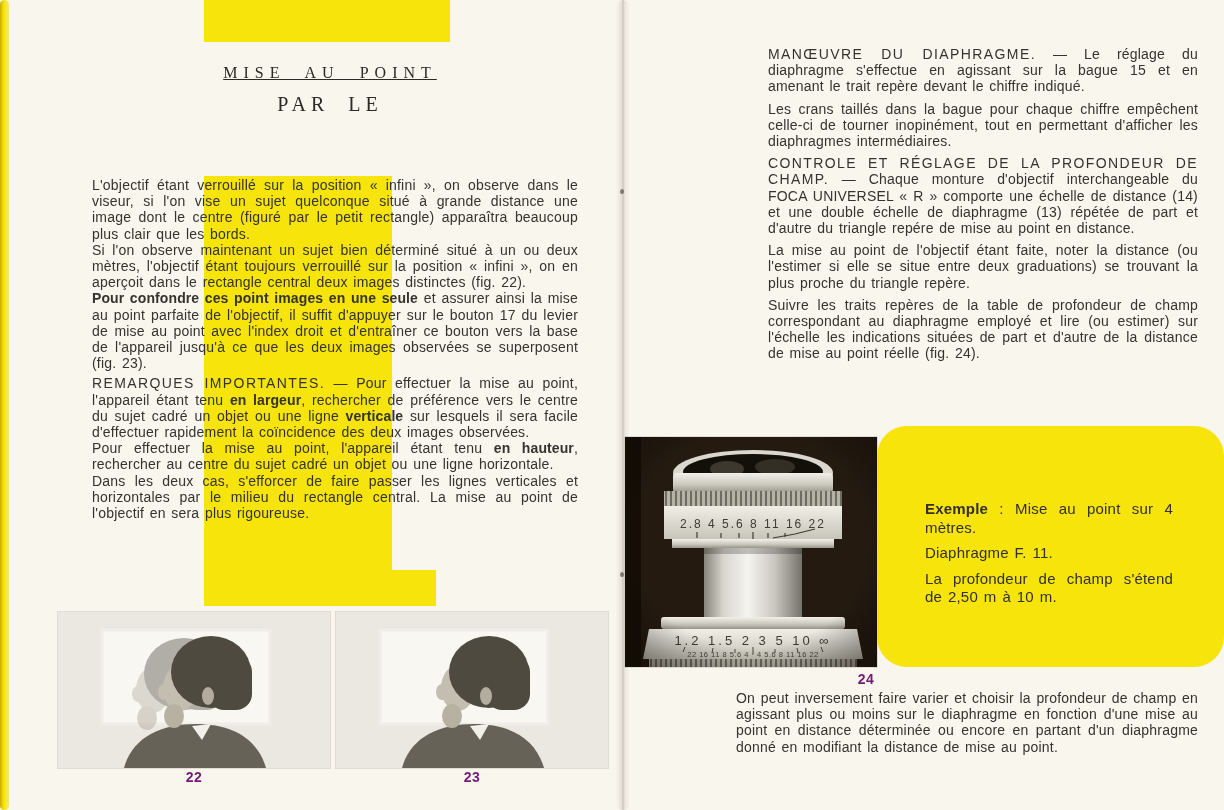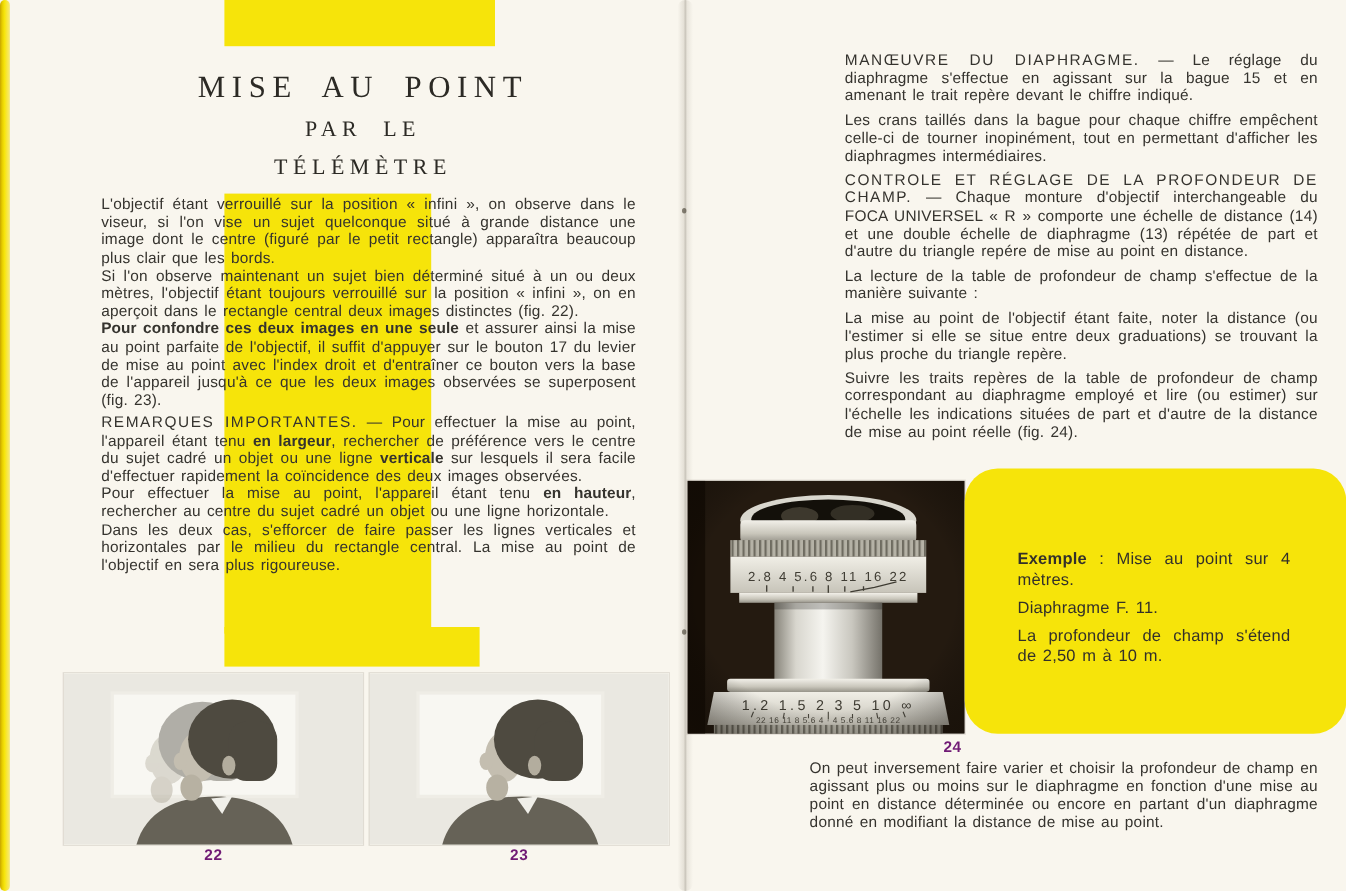--- a/index.html
+++ b/index.html
@@ -48,29 +48,28 @@
   <div id="left-edge" class="abs"></div>
   <div id="gutter" class="abs"></div>
   <div class="staple" style="left:620px;top:189px;"></div>
   <div class="staple" style="left:620px;top:572px;"></div>
 
   <div class="hl" style="left:204px;top:0;width:246px;height:42px;"></div>
   <div class="hl" style="left:204px;top:176px;width:188px;height:400px;"></div>
   <div class="hl" style="left:204px;top:570px;width:232px;height:36px;"></div>
 
   <div class="col" style="left:160px;top:64px;width:340px;">
-    <div class="title-line" style="font-size:28px;letter-spacing:6px;word-spacing:10px;">MISE AU POINT</div>
+    <div class="title-line" style="font-size:16px;letter-spacing:6px;word-spacing:10px;text-decoration:underline;">MISE AU POINT</div>
     <div class="title-line" style="font-size:20px;letter-spacing:5px;word-spacing:9px;margin-top:11px;">PAR LE</div>
-    <div class="title-line" style="font-size:20px;letter-spacing:5px;margin-top:11px;">TÉLÉMÈTRE</div>
   </div>
 
   <div class="col" style="left:92px;top:177px;width:486px;">
     <p class="para"><span>L'objectif étant verrouillé sur la position « infini », on observe dans le viseur, si l'on vise un sujet quelconque situé à grande distance une image dont le centre (figuré par le petit rectangle) apparaîtra beaucoup plus clair que les bords.</span></p>
     <p class="para"><span>Si l'on observe maintenant un sujet bien déterminé situé à un ou deux mètres, l'objectif étant toujours verrouillé sur la position « infini », on en aperçoit dans le rectangle central deux images distinctes (fig. 22).</span></p>
-    <p class="para"><b>Pour confondre ces deux images en une seule</b><span> et assurer ainsi la mise au point parfaite de l'objectif, il suffit d'appuyer sur le bouton 17 du levier de mise au point avec l'index droit et d'entraîner ce bouton vers la base de l'appareil jusqu'à ce que les deux images observées se superposent (fig. 23).</span></p>
+    <p class="para"><b>Pour confondre ces point images en une seule</b><span> et assurer ainsi la mise au point parfaite de l'objectif, il suffit d'appuyer sur le bouton 17 du levier de mise au point avec l'index droit et d'entraîner ce bouton vers la base de l'appareil jusqu'à ce que les deux images observées se superposent (fig. 23).</span></p>
     <p class="para mt4"><span class="caps">REMARQUES IMPORTANTES.</span><span> — Pour effectuer la mise au point, l'appareil étant tenu </span><b>en largeur</b><span>, rechercher de préférence vers le centre du sujet cadré un objet ou une ligne </span><b>verticale</b><span> sur lesquels il sera facile d'effectuer rapidement la coïncidence des deux images observées.</span></p>
     <p class="para"><span>Pour effectuer la mise au point, l'appareil étant tenu </span><b>en hauteur</b><span>, rechercher au centre du sujet cadré un objet ou une ligne horizontale.</span></p>
     <p class="para"><span>Dans les deux cas, s'efforcer de faire passer les lignes verticales et horizontales par le milieu du rectangle central. La mise au point de l'objectif en sera plus rigoureuse.</span></p>
   </div>
 
   <div class="photo" style="left:58px;top:612px;width:272px;height:156px;">
     <svg width="272" height="156" viewBox="0 0 272 156">
       <rect x="0" y="0" width="272" height="156" fill="#eae8e1"></rect>
       <rect x="44" y="18" width="168" height="94" fill="#f8f7f2"></rect>
       <rect x="44" y="18" width="168" height="94" fill="none" stroke="#efede6" stroke-width="3"></rect>
@@ -113,21 +112,20 @@
         <ellipse cx="116" cy="104" rx="10" ry="12" fill="#b7b1a2"></ellipse>
       </g>
     </svg>
   </div>
   <div class="figcap" style="left:336px;top:769px;width:272px;">23</div>
 
   <div class="col rp" style="left:736px;top:46px;width:462px;">
     <p class="para"><span class="caps">MANŒUVRE DU DIAPHRAGME.</span><span> — Le réglage du diaphragme s'effectue en agissant sur la bague 15 et en amenant le trait repère devant le chiffre indiqué.</span></p>
     <p class="para"><span>Les crans taillés dans la bague pour chaque chiffre empêchent celle-ci de tourner inopinément, tout en permettant d'afficher les diaphragmes intermédiaires.</span></p>
     <p class="para"><span class="caps">CONTROLE ET RÉGLAGE DE LA PROFONDEUR DE CHAMP.</span><span> — Chaque monture d'objectif interchangeable du FOCA UNIVERSEL « R » comporte une échelle de distance (14) et une double échelle de diaphragme (13) répétée de part et d'autre du triangle repére de mise au point en distance.</span></p>
-    <p class="para"><span>La lecture de la table de profondeur de champ s'effectue de la manière suivante :</span></p>
     <p class="para"><span>La mise au point de l'objectif étant faite, noter la distance (ou l'estimer si elle se situe entre deux graduations) se trouvant la plus proche du triangle repère.</span></p>
     <p class="para"><span>Suivre les traits repères de la table de profondeur de champ correspondant au diaphragme employé et lire (ou estimer) sur l'échelle les indications situées de part et d'autre de la distance de mise au point réelle (fig. 24).</span></p>
   </div>
 
   <div class="photo" style="left:625px;top:437px;width:252px;height:230px;">
     <svg width="252" height="230" viewBox="0 0 252 230">
       <defs>
         <linearGradient id="barrelH" x1="0" y1="0" x2="1" y2="0">
           <stop offset="0" stop-color="#87847a"></stop>
             <stop offset="0.2" stop-color="#d8d6ce"></stop>

